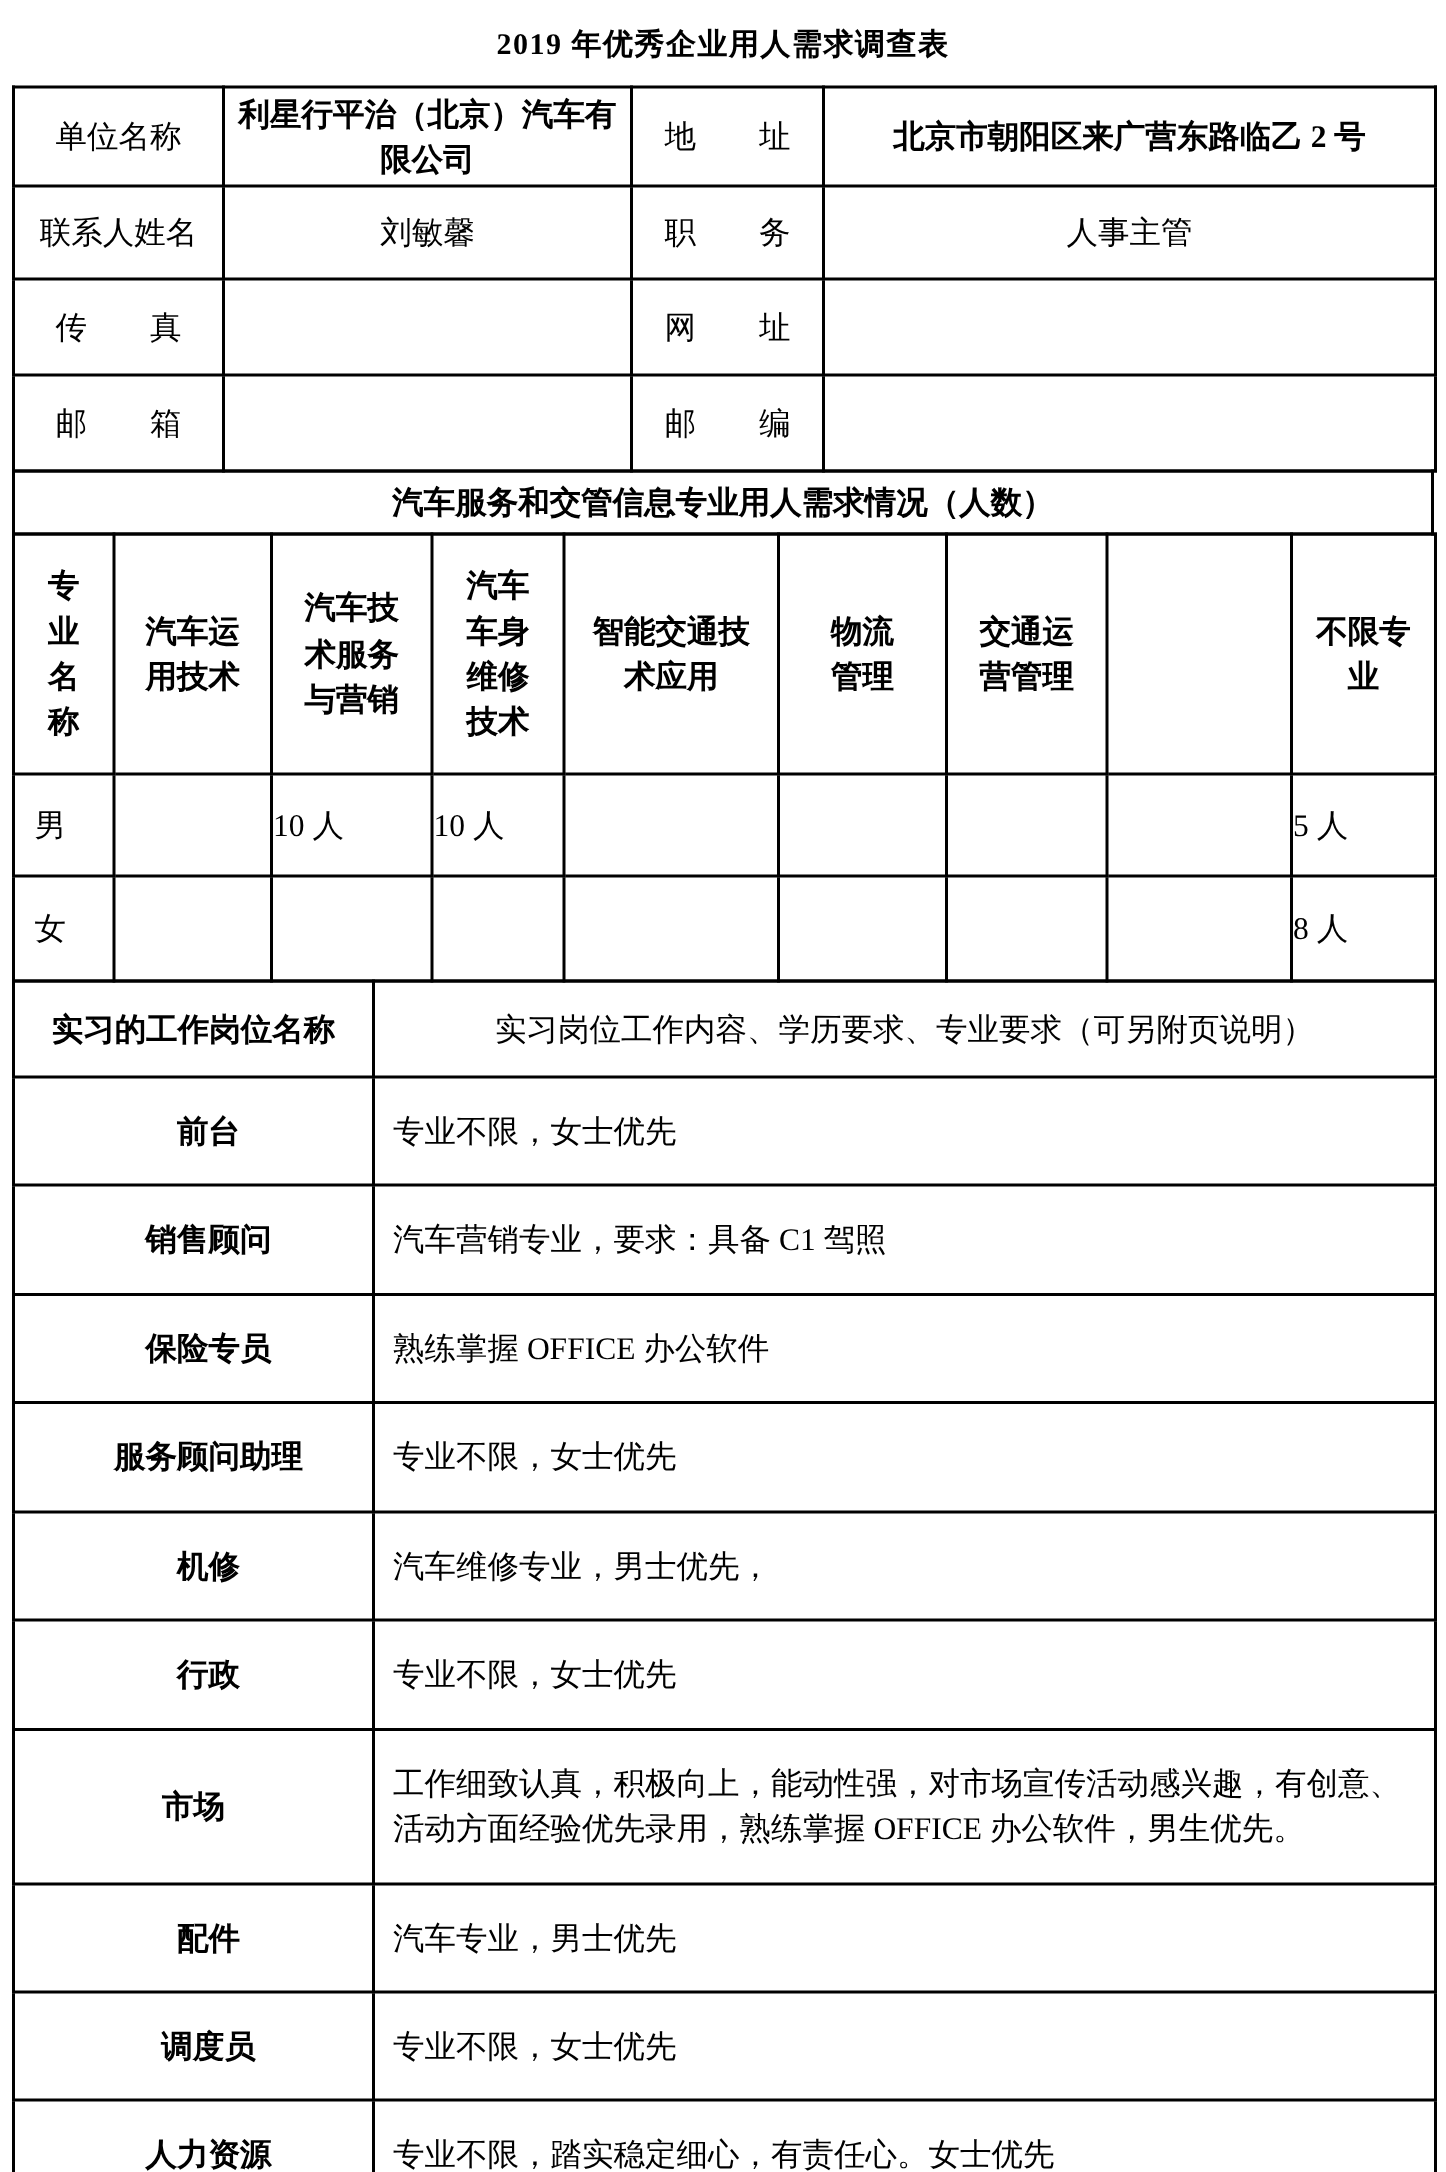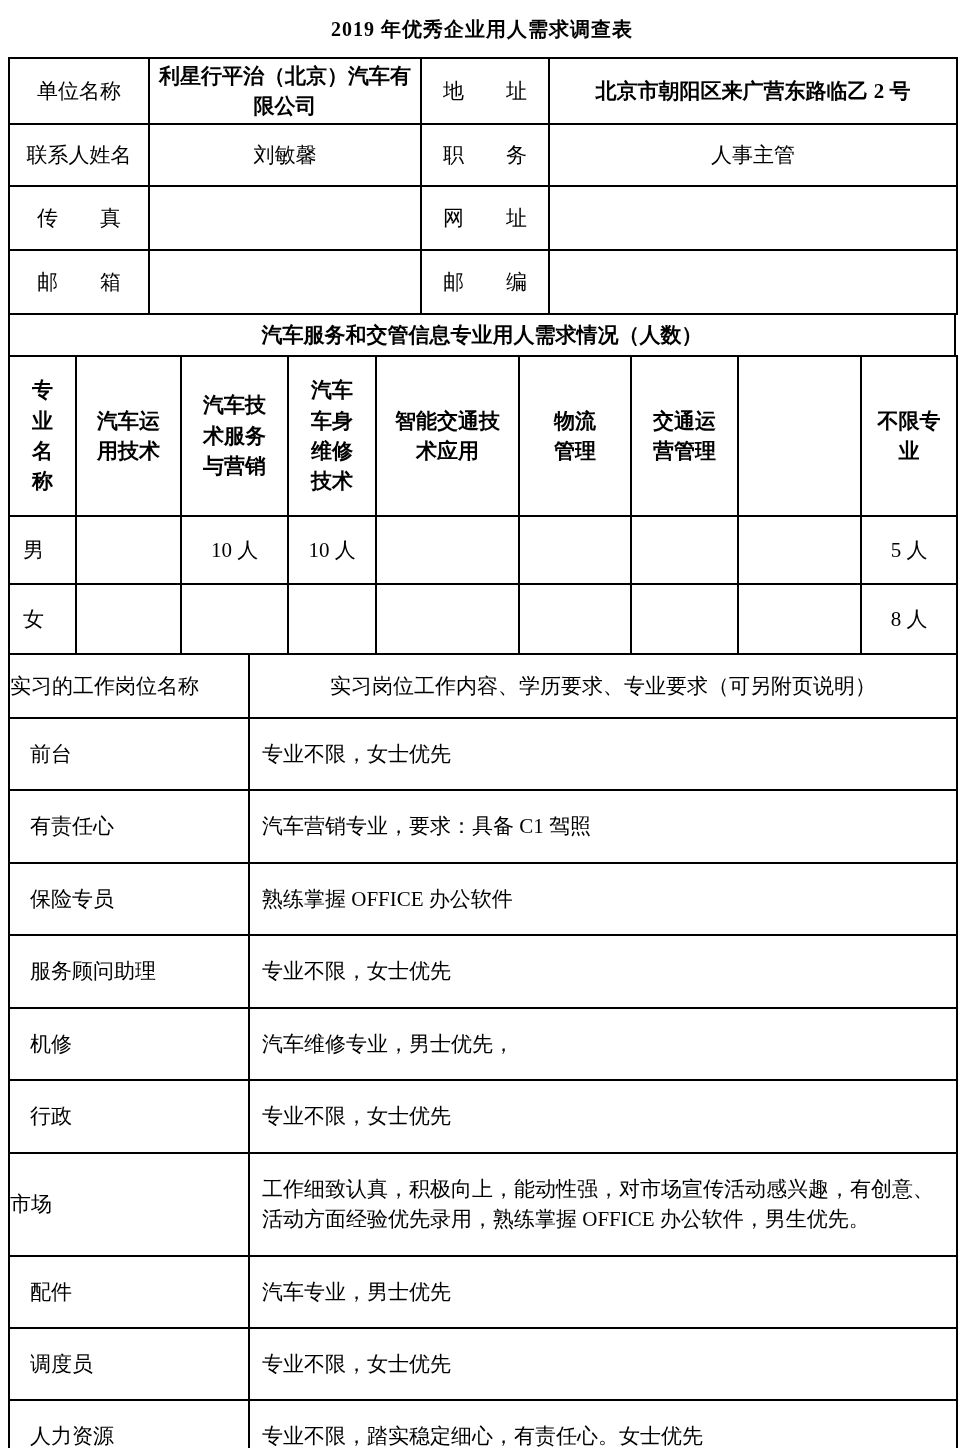--- a/index.html
+++ b/index.html
@@ -45,23 +45,23 @@
   
   .h128 { height: 160px; }
   .h68 { height: 68px; padding-left: 20px; }
   .h100 { height: 100px; }
   .lbl { text-align: center; border-radius: 18px; }
   
   .hd { text-align: center; font-weight: bold; padding: 0 14px; }
   .hd-tight { padding: 0 25px; }
   .vert { display: inline-block; width: 1.15em; font-weight: bold; }
   .gender { text-align: left; padding-left: 13px; }
-  .cnt { text-align: center; margin-left: 37px; }
-  
-  .pos { text-align: left; }
+  .cnt { text-align: left; margin-left: 37px; }
+  
+  .pos { text-align: center; font-weight: bold; }
   .req { text-align: left; padding: 20px 12px; }
   .recruit span { display: inline-block; }
   .season1 { width: 148px; }
   .season2 { width: 172px; }
   .season3 { width: 132px; }
   .other-val {
     border-bottom: 2px solid #000000;
     padding: 0 18px;
     margin-left: 14px;
     text-align: center;
@@ -174,21 +174,21 @@
     <tbody>
       <tr>
         <td class="pos h64">实习的工作岗位名称</td>
         <td class="c">实习岗位工作内容、学历要求、专业要求（可另附页说明）</td>
       </tr>
       <tr>
         <td class="pos h68">前台</td>
         <td class="req">专业不限，女士优先</td>
       </tr>
       <tr>
-        <td class="pos h68">有责任心</td>
+        <td class="pos h68">销售顾问</td>
         <td class="req">汽车营销专业，要求：具备 C1 驾照</td>
       </tr>
       <tr>
         <td class="pos h68">保险专员</td>
         <td class="req">熟练掌握 OFFICE 办公软件</td>
       </tr>
       <tr>
         <td class="pos h68">服务顾问助理</td>
         <td class="req">专业不限，女士优先</td>
       </tr>

